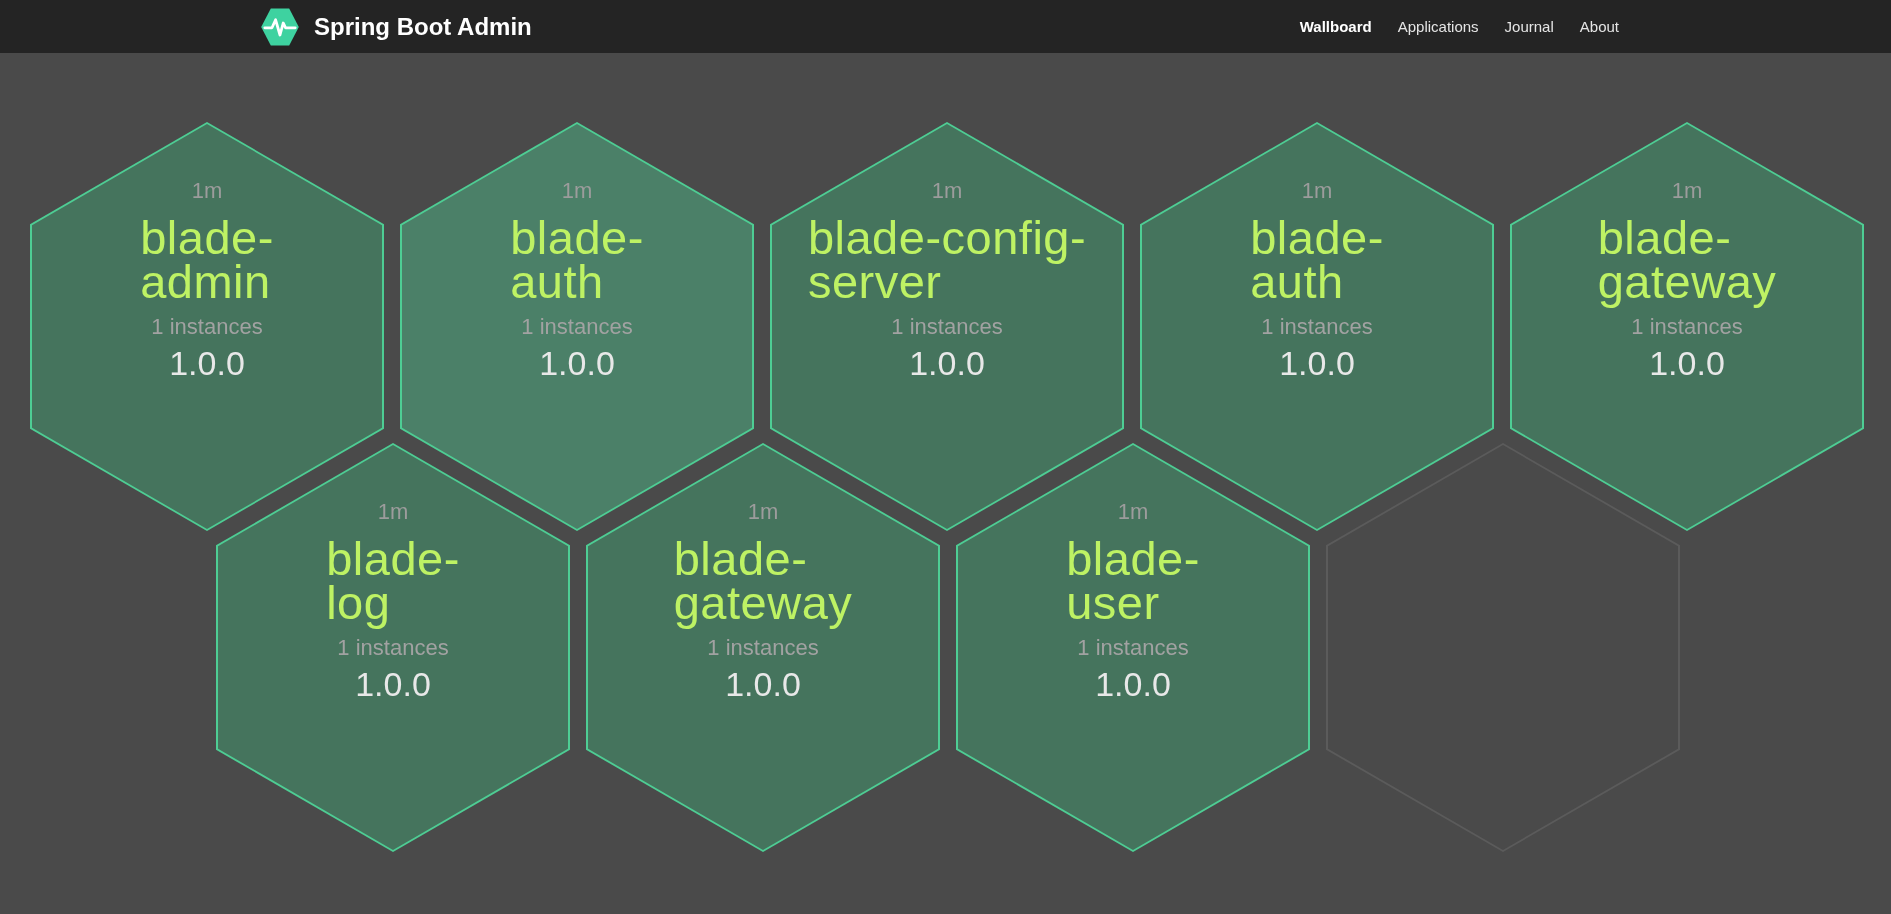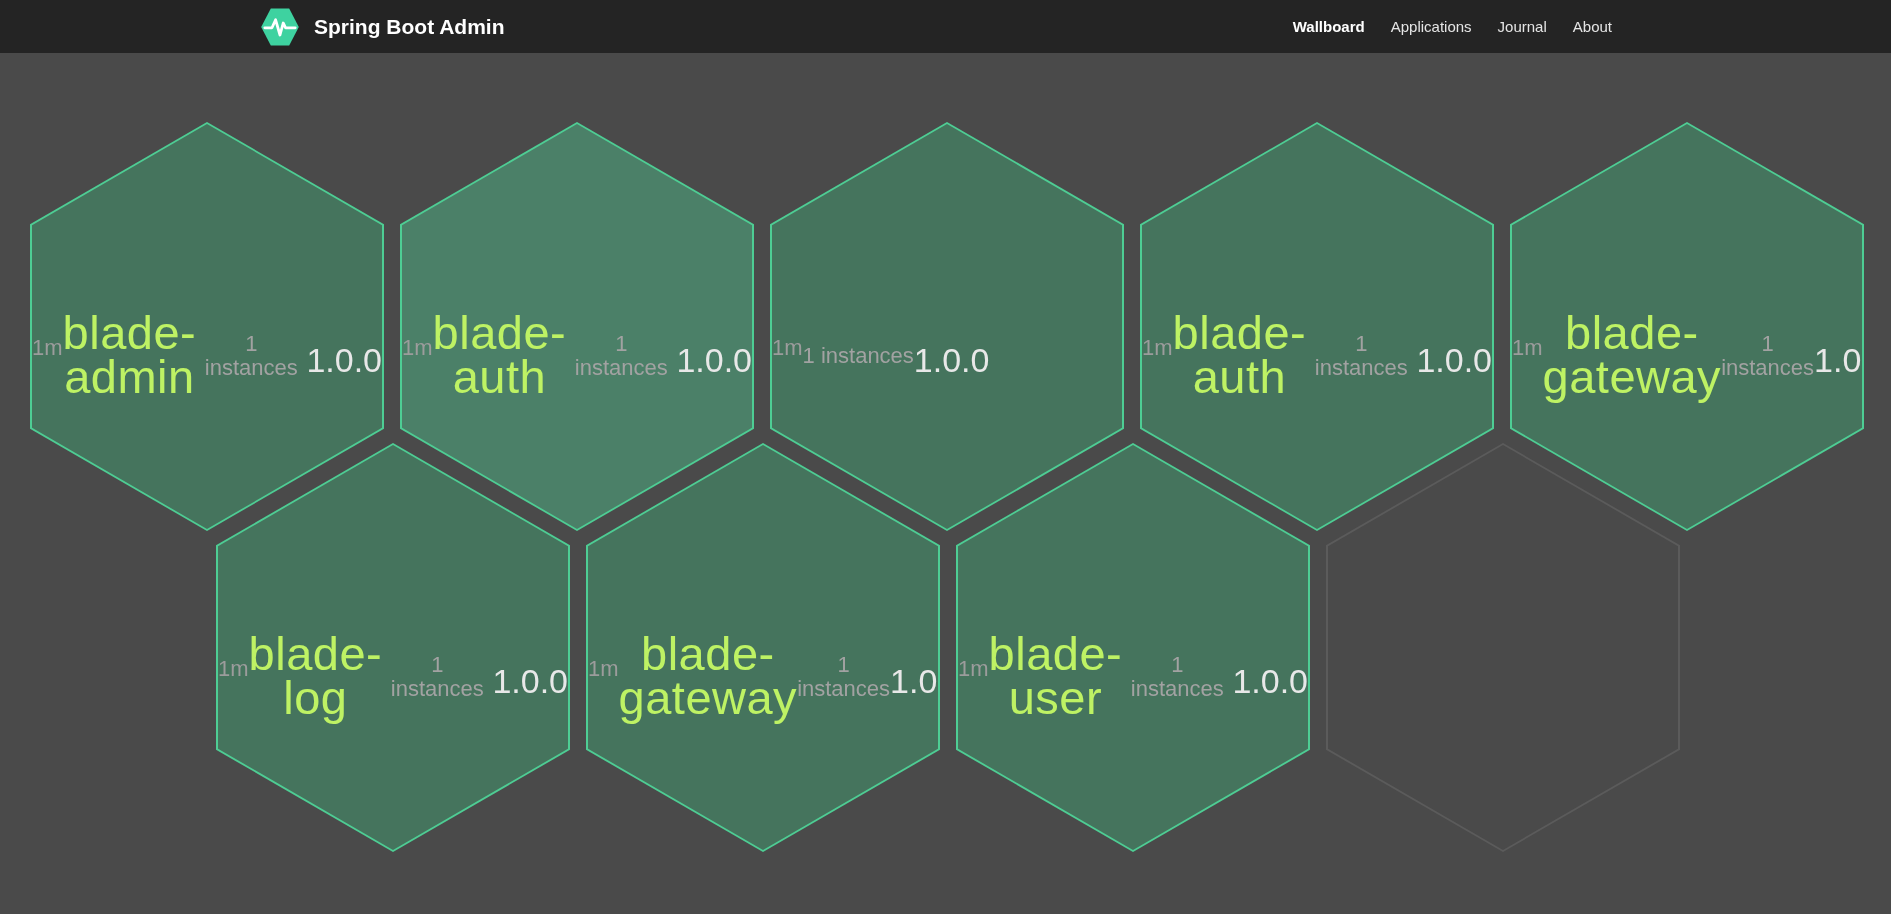--- a/index.html
+++ b/index.html
@@ -23,30 +23,30 @@
     height: 100%;
     display: flex;
     align-items: center;
     justify-content: space-between;
   }
   .brand {
     display: flex;
     align-items: center;
     gap: 12px;
     color: #ffffff;
-    font-size: 21px;
+    font-size: 24px;
     font-weight: bold;
     cursor: pointer;
   }
   .brand svg { display: block; }
   .nav-links {
     display: flex;
     align-items: center;
     list-style: none;
-    margin: 8px;
+    margin: 1px;
     padding: 0;
   }
   .nav-item {
     font-size: 15px;
     color: #e5e5e5;
     padding: 0 13px;
     cursor: pointer;
     white-space: nowrap;
   }
   .nav-item.active {
@@ -68,22 +68,22 @@
     background: #4ecd94; 
     cursor: pointer;
   }
   .hex-inner {
     position: absolute;
     inset: 2px;
     clip-path: polygon(50% 0%, 100% 25%, 100% 75%, 50% 100%, 0% 75%, 0% 25%);
     background: #45745d;
     box-sizing: border-box;
     display: flex;
-    align-items: center;
-    text-align: center;
+    flex-direction: column;
+    align-items: center;
     padding-top: 56px;
   }
   .hex.alt .hex-inner { background: #4b8068; }
   .hex.ghost {
     background: #5b5b5b;
     cursor: default;
   }
   .hex.ghost .hex-inner { background: #4a4a4a; }
 
   .uptime {
@@ -96,21 +96,21 @@
     color: #bef264;
     font-size: 47px;
     line-height: 44px;
     font-weight: normal;
     letter-spacing: 0.5px;
   }
   .instances {
     color: #a2a2a2;
     font-size: 22px;
     line-height: 24px;
-    margin-top: 2px;
+    margin-top: 11px;
   }
   .version {
     color: #e8e8e8;
     font-size: 34px;
     line-height: 28px;
     margin-top: 10px;
   }
 </style>
 </head>
 <body>
@@ -157,20 +157,24 @@
         <div>auth</div>
       </div>
       <div class="instances">1 instances</div>
       <div class="version">1.0.0</div>
     </div>
   </div>
 
   <div class="hex" style="left:770px; top:69px;">
     <div class="hex-inner">
       <div class="uptime">1m</div>
+      <div class="app-name">
+        <div>blade-config-</div>
+        <div>server</div>
+      </div>
       <div class="instances">1 instances</div>
       <div class="version">1.0.0</div>
     </div>
   </div>
 
   <div class="hex" style="left:1140px; top:69px;">
     <div class="hex-inner">
       <div class="uptime">1m</div>
       <div class="app-name">
         <div>blade-</div>

